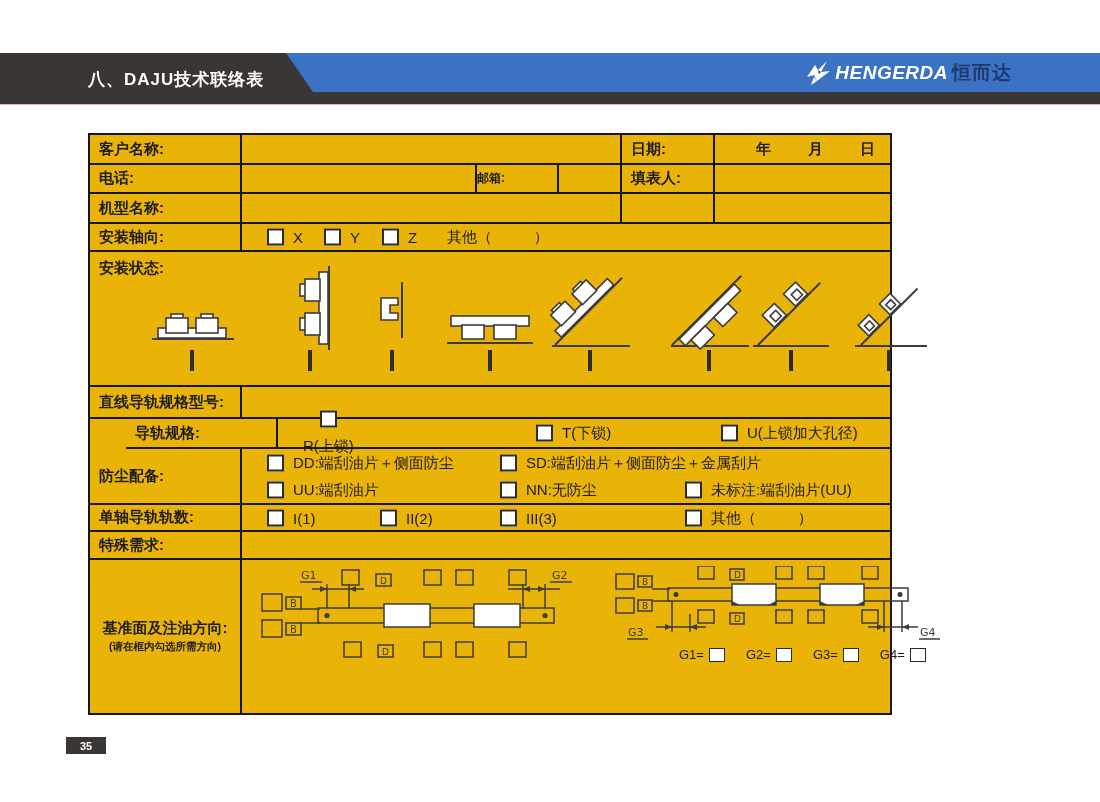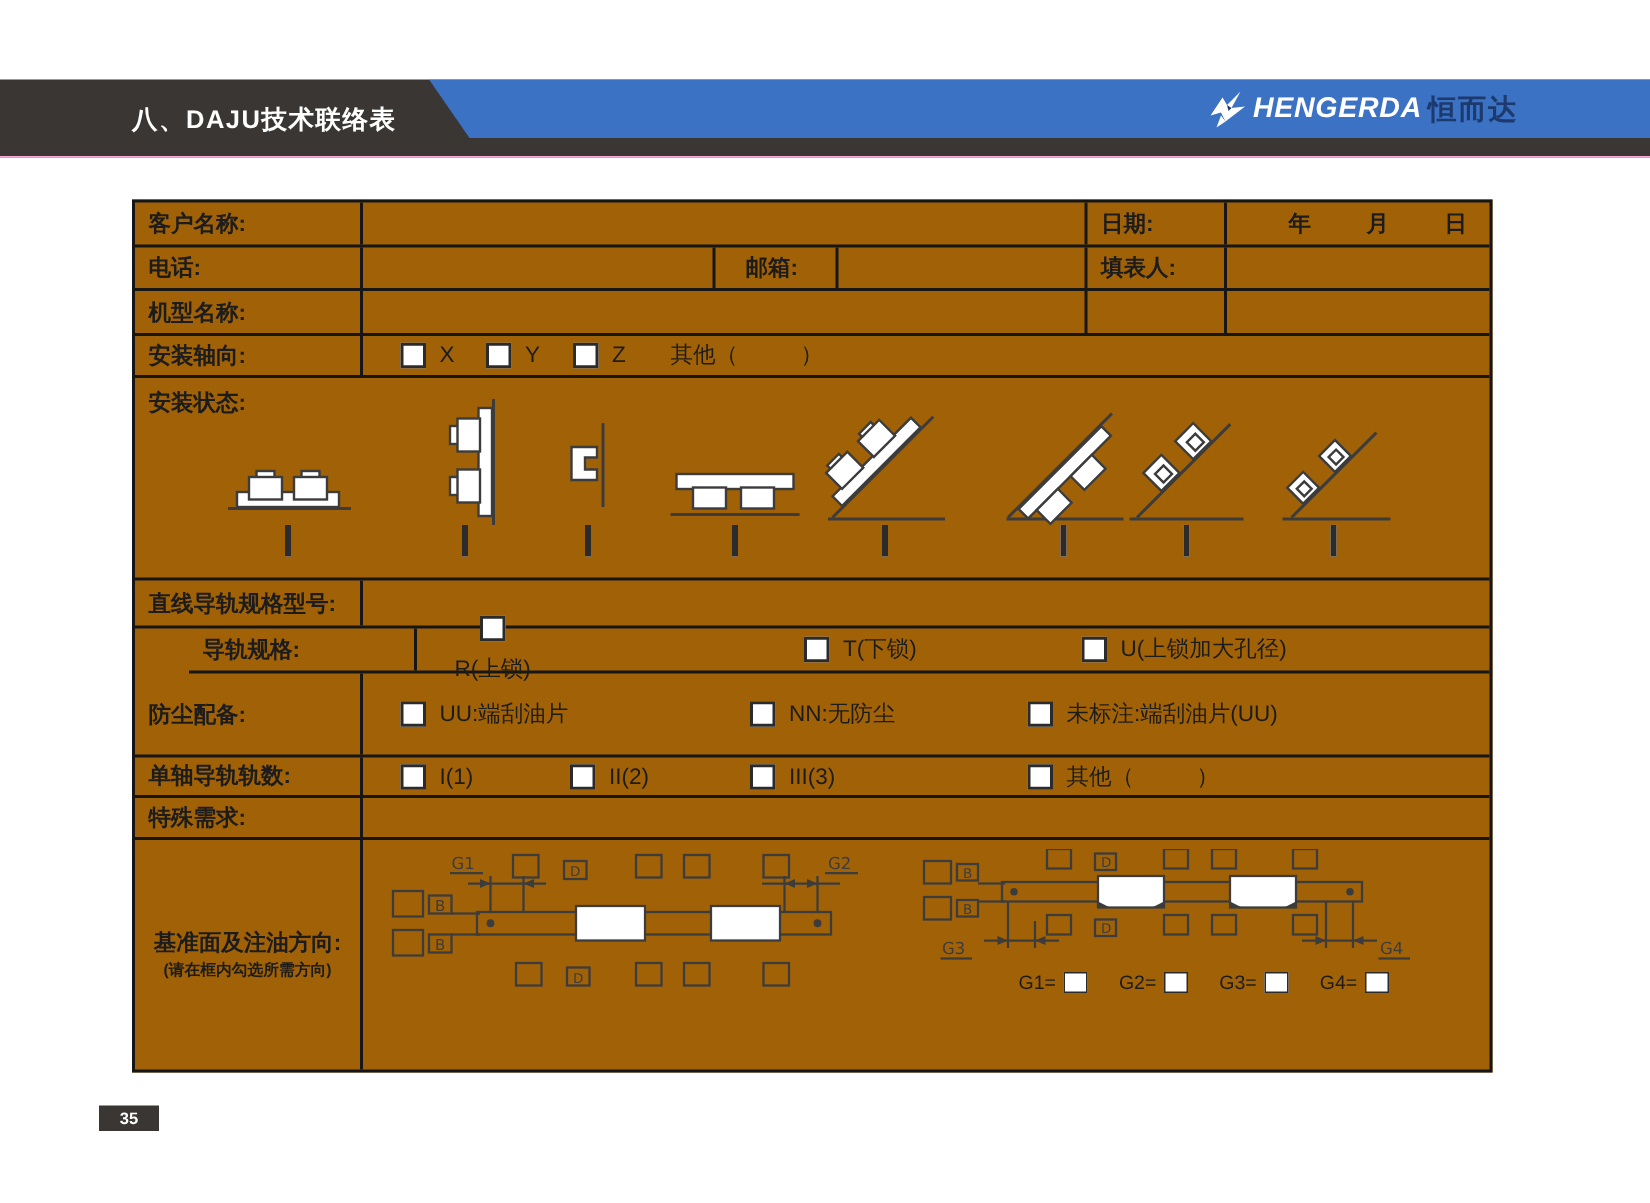--- a/index.html
+++ b/index.html
@@ -12,30 +12,30 @@
     background:#3a3633; border-bottom:1px solid #f9a8d4; }
   .header-title { position:absolute; left:88px; top:15px; color:#fff;
     font-size:17px; font-weight:700; letter-spacing:1px; }
   .header-accent { position:absolute; left:286px; top:0; width:814px; height:39px;
     background:#3b72c4; clip-path:polygon(0 0,100% 0,100% 100%,27px 100%); }
   .logo { position:absolute; right:88px; top:7px; display:flex; align-items:center; gap:4px; }
   .logo-en { color:#ffffff; font-size:19px; font-weight:700; font-style:italic; letter-spacing:.5px; }
   .logo-cn { color:#1d3a6e; font-size:19px; font-weight:700; letter-spacing:1px; }
 
   
-  .form { position:absolute; left:88px; top:133px; width:907px; height:582px;
-    border:2px solid #161616; display:flex; flex-direction:column; background:#a16207; }
+  .form { position:absolute; left:88px; top:133px; width:804px; height:582px;
+    border:2px solid #161616; display:flex; flex-direction:column; background:#eab308; }
   .row { display:flex; border-bottom:2px solid #161616; }
   .row:last-child { border-bottom:none; flex:1; }
   .cell { border-right:2px solid #161616; display:flex; align-items:center;
     position:relative; height:100%; }
   .cell:last-child { border-right:none; }
   .lbl { width:152px; min-width:152px; font-weight:700; font-size:15px; padding-left:9px; }
   .grow { flex:1; }
-  .small-lbl { width:82px; min-width:82px; font-weight:700; font-size:15px; padding-left:20px;text-align:center; }
+  .small-lbl { width:82px; min-width:82px; font-weight:700; font-size:12px; padding-left:0;text-align:center; }
   .rlbl { width:93px; min-width:93px; font-weight:700; font-size:15px; padding-left:9px; }
   .rval { width:175px; min-width:175px; }
   .date-val { width:175px; min-width:175px; display:flex; justify-content:flex-end;
     gap:37px; padding-right:15px; font-weight:700; font-size:15px; }
 
   .cb { width:17px; height:17px; border:2px solid #2b2b2b; background:#fff; flex:none; }
   .opt { position:absolute; top:50%; transform:translateY(-50%); display:flex;
     align-items:center; gap:9px; font-size:15px; white-space:pre; }
   .optline { position:relative; flex:1; width:100%; }
   .col { flex-direction:column; align-items:stretch; display:flex; }
@@ -259,20 +259,30 @@
         </span>
       </div>
     </div>
 
     <div class="row" style="height:56px;">
       <div class="cell lbl">防尘配备:</div>
       <div class="cell grow col">
         <div class="optline">
           <span class="opt" style="left:25px;">
             <span class="cb"></span>
+            <span>DD:端刮油片＋侧面防尘</span>
+          </span>
+          <span class="opt" style="left:258px;">
+            <span class="cb"></span>
+            <span>SD:端刮油片＋侧面防尘＋金属刮片</span>
+          </span>
+        </div>
+        <div class="optline">
+          <span class="opt" style="left:25px;">
+            <span class="cb"></span>
             <span>UU:端刮油片</span>
           </span>
           <span class="opt" style="left:258px;">
             <span class="cb"></span>
             <span>NN:无防尘</span>
           </span>
           <span class="opt" style="left:443px;">
             <span class="cb"></span>
             <span>未标注:端刮油片(UU)</span>
           </span>

